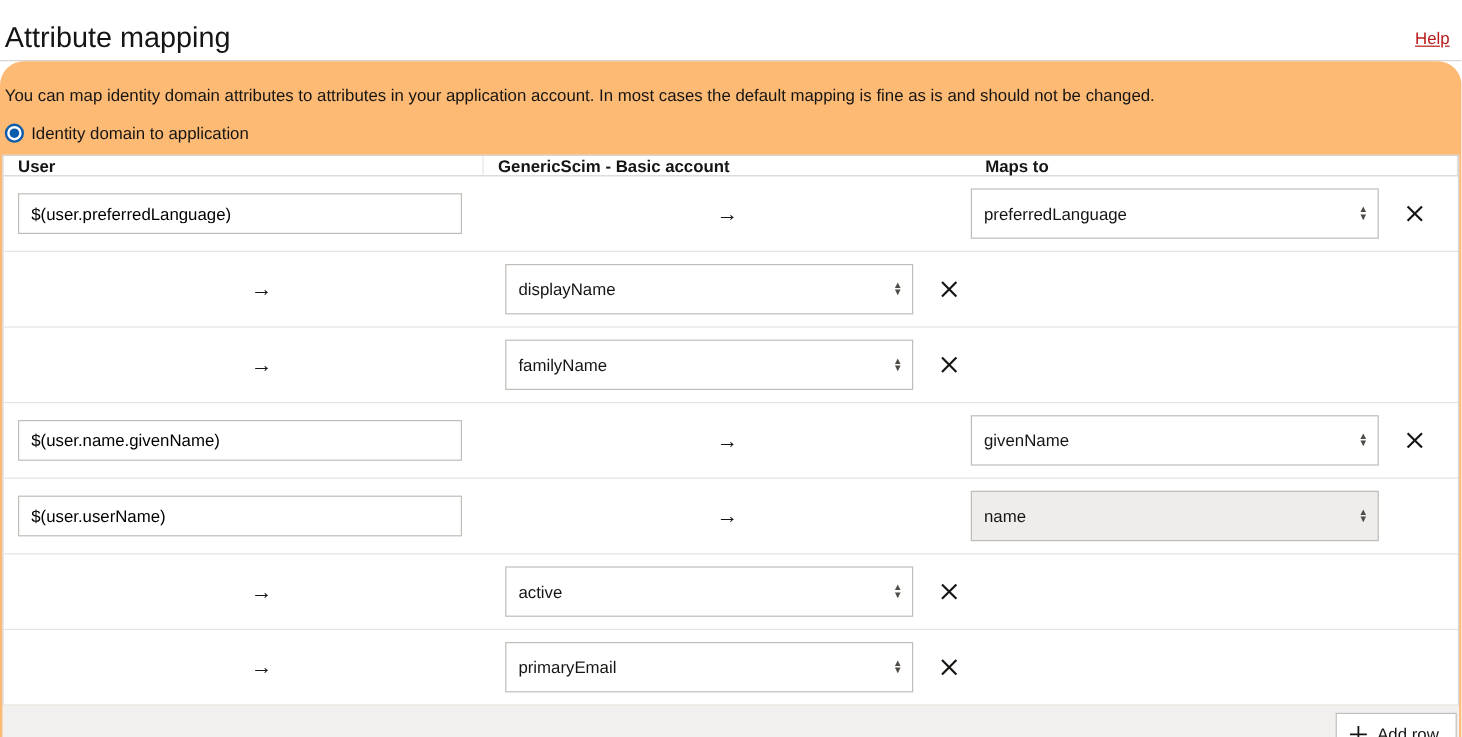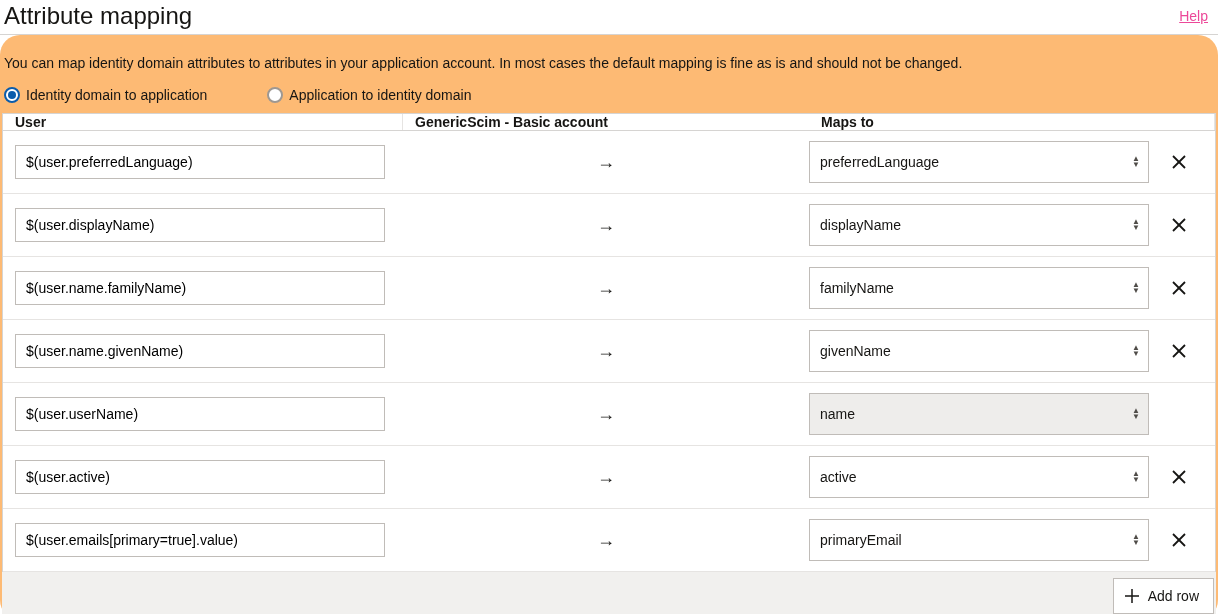--- a/index.html
+++ b/index.html
@@ -12,31 +12,31 @@
     width: 1218px;
   }
   .container {
     width: 1218px;
     box-sizing: border-box;
   }
   .header-row {
     display: flex;
     justify-content: space-between;
     align-items: flex-start;
-    padding: 2px 10px 4px 2px;
+    padding: 18px 10px 4px 2px;
     border-bottom: 1px solid #d6d4d2;
   }
   .page-title {
     font-size: 24px;
     font-weight: 400;
     margin: 0;
     padding-left: 2px;
   }
   .help-link {
-    color: #ec4899;
+    color: #b91c1c;
     text-decoration: underline;
     font-size: 14px;
     padding-top: 6px;
   }
   .body-area {
     background: #fdba74;
     padding: 20px 2px 0 2px;
     border-radius: 20px;
   }
   .description {
@@ -198,24 +198,20 @@
 
     <p class="description">You can map identity domain attributes to attributes in your application account. In most cases the default mapping is fine as is and should not be changed.</p>
 
     <div class="radio-row">
       <div class="radio-item">
         <span class="radio-outer checked">
           <span class="radio-inner"></span>
         </span>
         <span>Identity domain to application</span>
       </div>
-      <div class="radio-item">
-        <span class="radio-outer unchecked"></span>
-        <span>Application to identity domain</span>
-      </div>
     </div>
 
     <div class="mapping-table">
       <div class="thead-row">
         <div class="th col-user">User</div>
         <div class="th col-target">GenericScim - Basic account</div>
         <div class="th col-mapsto">Maps to</div>
       </div>
       <div id="tbody">
           <div class="tbody-row">
@@ -231,40 +227,38 @@
               </div>
               <div class="delete-btn">
                 <svg viewBox="0 0 16 16" stroke="#161513" stroke-width="1.8" fill="none">
                   <line x1="2" y1="2" x2="14" y2="14"></line>
                   <line x1="14" y1="2" x2="2" y2="14"></line>
                 </svg>
               </div>
             </div>
           </div>
           <div class="tbody-row">
-            <div class="cell-user"><input class="text-input" value="$(user.displayName)" style=""></div>
             <div class="cell-mapsto">→</div>
             <div class="cell-target">
               <div class="select-box">
                 <span>displayName</span>
                 <span class="select-stepper">
                   <span>▲</span>
                   <span>▼</span>
                 </span>
               </div>
               <div class="delete-btn">
                 <svg viewBox="0 0 16 16" stroke="#161513" stroke-width="1.8" fill="none">
                   <line x1="2" y1="2" x2="14" y2="14"></line>
                   <line x1="14" y1="2" x2="2" y2="14"></line>
                 </svg>
               </div>
             </div>
           </div>
           <div class="tbody-row">
-            <div class="cell-user"><input class="text-input" value="$(user.name.familyName)" style=""></div>
             <div class="cell-mapsto">→</div>
             <div class="cell-target">
               <div class="select-box">
                 <span>familyName</span>
                 <span class="select-stepper">
                   <span>▲</span>
                   <span>▼</span>
                 </span>
               </div>
               <div class="delete-btn">
@@ -301,40 +295,38 @@
               <div class="select-box disabled">
                 <span>name</span>
                 <span class="select-stepper">
                   <span>▲</span>
                   <span>▼</span>
                 </span>
               </div>
             </div>
           </div>
           <div class="tbody-row">
-            <div class="cell-user"><input class="text-input" value="$(user.active)" style=""></div>
             <div class="cell-mapsto">→</div>
             <div class="cell-target">
               <div class="select-box">
                 <span>active</span>
                 <span class="select-stepper">
                   <span>▲</span>
                   <span>▼</span>
                 </span>
               </div>
               <div class="delete-btn">
                 <svg viewBox="0 0 16 16" stroke="#161513" stroke-width="1.8" fill="none">
                   <line x1="2" y1="2" x2="14" y2="14"></line>
                   <line x1="14" y1="2" x2="2" y2="14"></line>
                 </svg>
               </div>
             </div>
           </div>
           <div class="tbody-row">
-            <div class="cell-user"><input class="text-input" value="$(user.emails[primary=true].value)" style=""></div>
             <div class="cell-mapsto">→</div>
             <div class="cell-target">
               <div class="select-box">
                 <span>primaryEmail</span>
                 <span class="select-stepper">
                   <span>▲</span>
                   <span>▼</span>
                 </span>
               </div>
               <div class="delete-btn">

